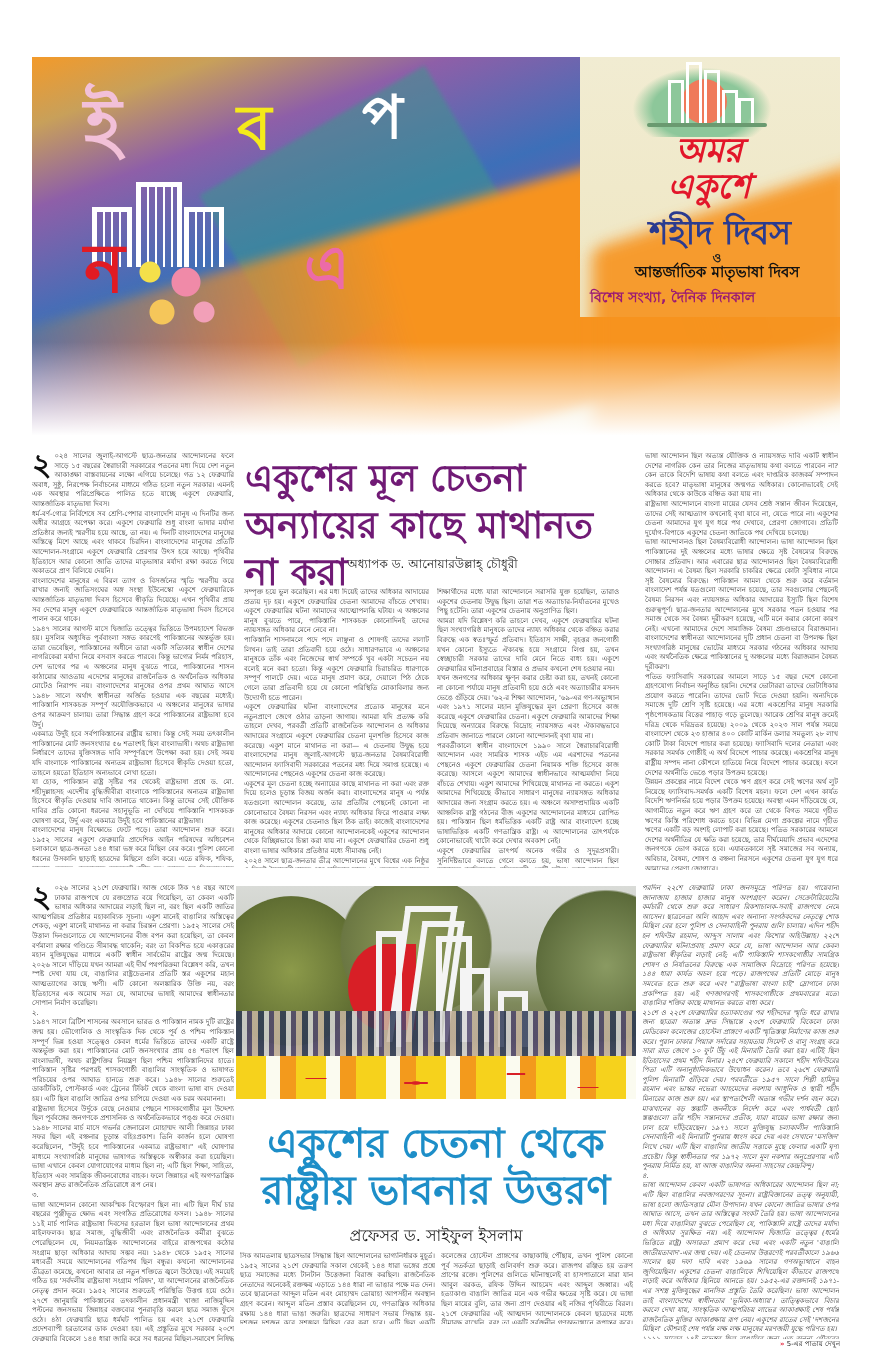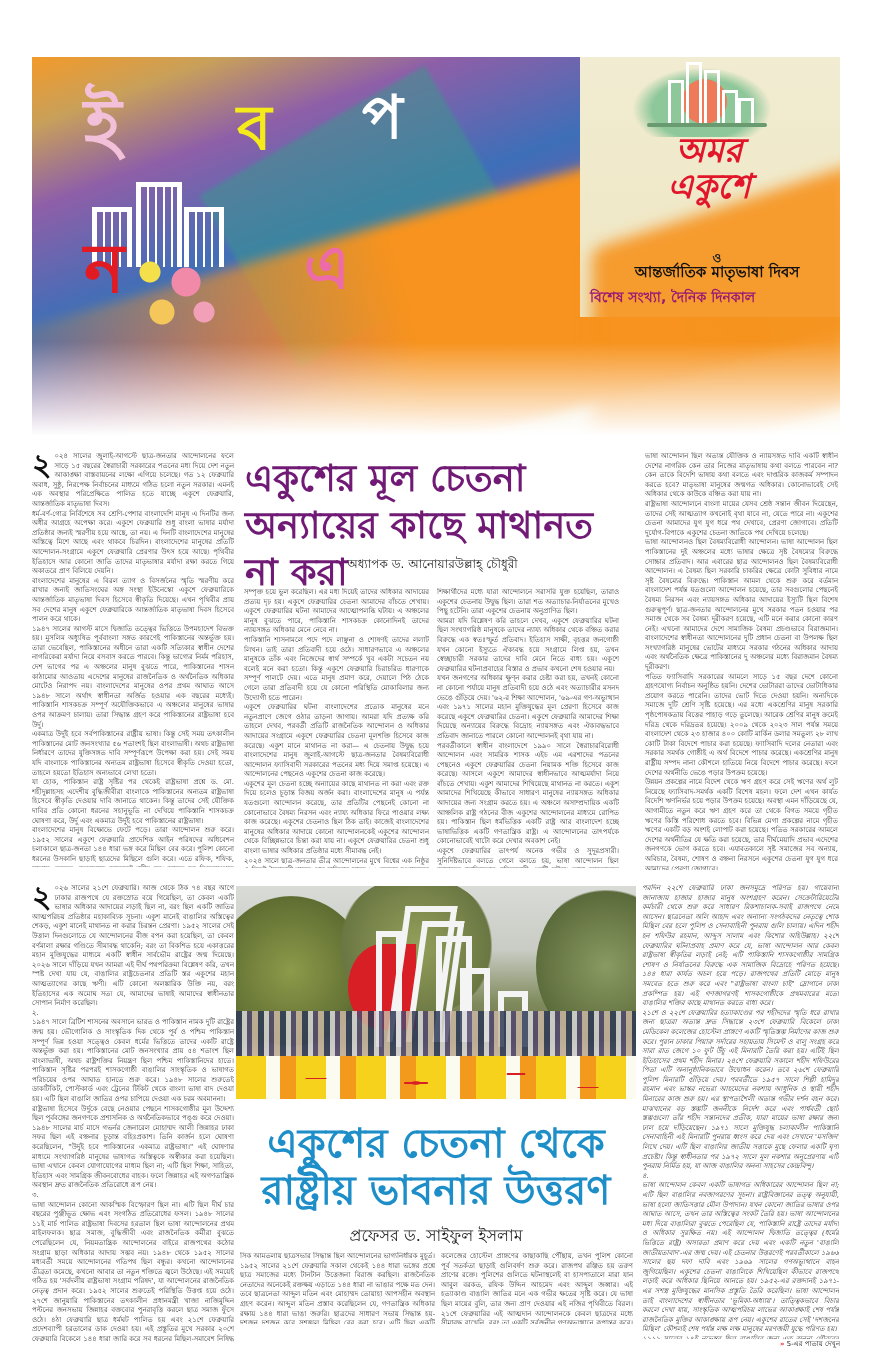--- a/index.html
+++ b/index.html
@@ -86,20 +86,21 @@
     <div class="sun"></div>
     <div class="pillars">
       <span style="left:4px;height:40px;"></span>
       <span style="left:22px;height:58px;"></span>
       <span style="left:40px;height:50px;"></span>
       <span style="left:58px;height:30px;"></span>
       <span style="left:74px;height:22px;"></span>
     </div>
     <div class="base"></div>
     <div class="amar">অমর একুশে</div>
+    <div class="shahid">শহীদ দিবস</div>
     <div class="o">ও</div>
     <div class="matri">আন্তর্জাতিক মাতৃভাষা দিবস</div>
     <div class="special">বিশেষ সংখ্যা, দৈনিক দিনকাল</div>
   </div>
   <div class="fade"></div>
 </div>
 
 <div class="col-text" style="left:32px;top:452px;width:202px;height:415px;">
   <span class="dropcap">২</span>
   <p>০২৪ সালের জুলাই-আগস্টে ছাত্র-জনতার আন্দোলনের ফলে সাড়ে ১৫ বছরের স্বৈরাচারী সরকারের পতনের মধ্য দিয়ে দেশ নতুন আকাঙ্ক্ষা বাস্তবায়নের লক্ষ্যে এগিয়ে চলেছে। গত ১২ ফেব্রুয়ারি অবাধ, সুষ্ঠু, নিরপেক্ষ নির্বাচনের মাধ্যমে গঠিত হলো নতুন সরকার। এমনই এক অবস্থার পরিপ্রেক্ষিতে পালিত হতে যাচ্ছে একুশে ফেব্রুয়ারি, আন্তর্জাতিক মাতৃভাষা দিবস।</p>

